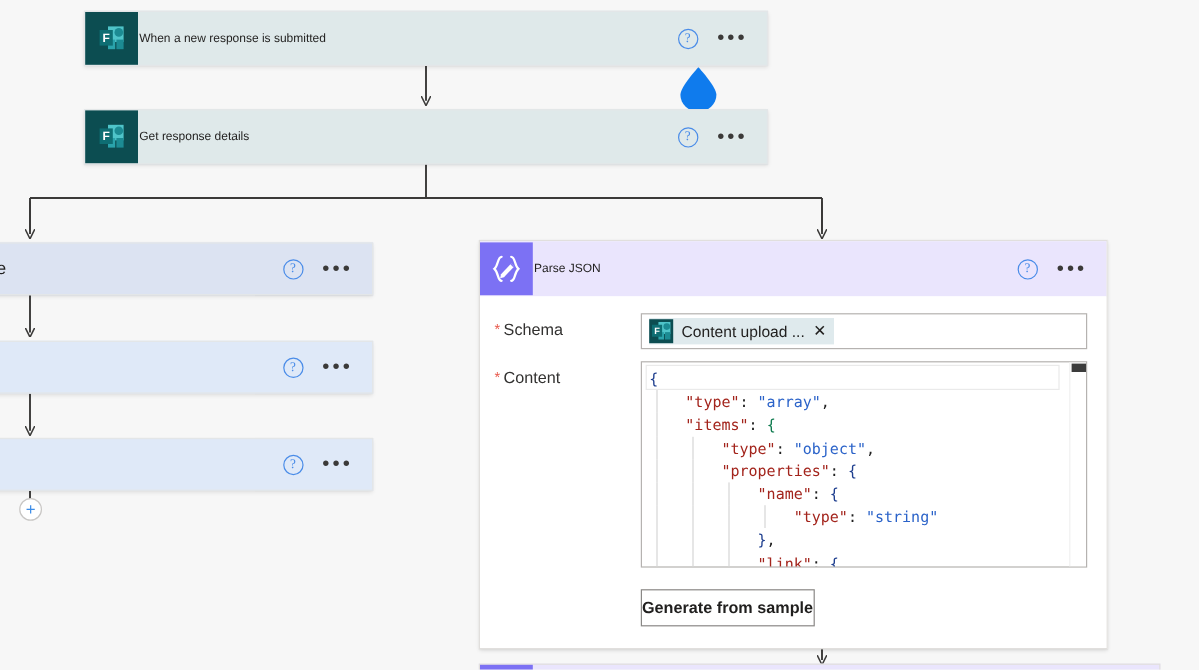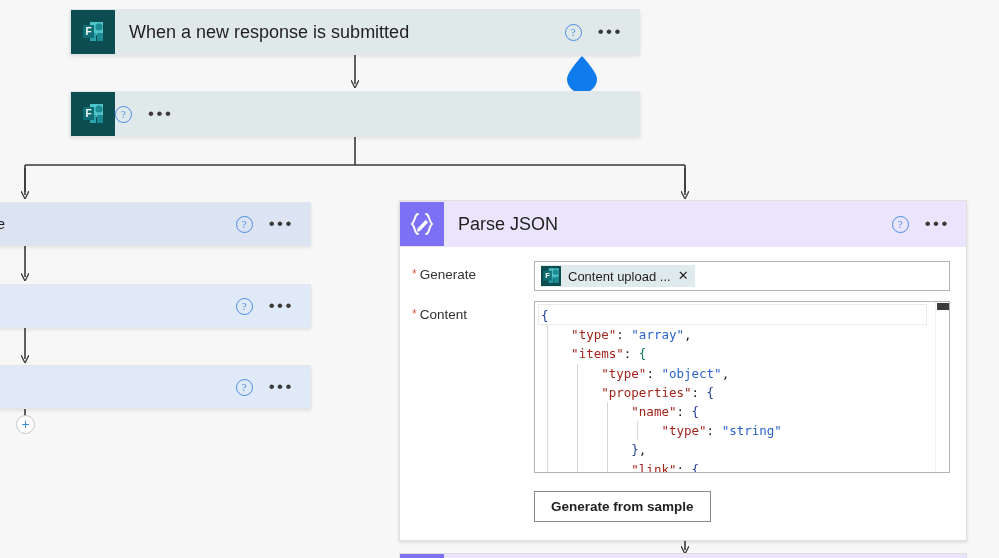--- a/index.html
+++ b/index.html
@@ -28,22 +28,22 @@
     border: 1px solid #e3e6e8;
     box-shadow: 0 0.3px 0.9px rgba(0,0,0,0.08), 0 1.6px 3.6px rgba(0,0,0,0.10);
   }
   .card-icon {
     width: 44px; height: 44px;
     flex: 0 0 44px;
     display: flex; align-items: center; justify-content: center;
   }
   .card-title {
     flex: 1 1 auto;
-    padding-left: 14px;
-    font-size: 18px;
+    padding-left: 1px;
+    font-size: 10px;
     color: #201f1e;
     white-space: nowrap;
     overflow: hidden;
   }
   .card-actions {
     display: flex; align-items: center;
     gap: 16px;
     padding-right: 16px;
     flex: 0 0 auto;
   }
@@ -85,21 +85,21 @@
     padding-left: 0;
     flex: 1 1 auto;
     white-space: nowrap;
     overflow: hidden;
   }
 
   
   #parse-json-card {
     position: absolute;
     left: 399px; top: 200px;
-    width: 568px;
+    width: 524px;
     background: #ffffff;
     border: 1px solid #e1dfdd;
     box-shadow: 0 0.3px 0.9px rgba(0,0,0,0.08), 0 1.6px 3.6px rgba(0,0,0,0.12);
   }
   #parse-json-header {
     display: flex; align-items: center;
     height: 46px;
     background: #eae5fd;
   }
   .pj-icon-bg {
@@ -191,21 +191,21 @@
     position: absolute;
     top: 1px; left: 1px;
     width: 12px; height: 7px;
     background: #3c3c3c;
     cursor: grab;
   }
 
   .gen-btn {
     margin: 8px 0 0 122px;
     height: 31px;
-    padding: 0 16px;
+    padding: 0 0;
     background: #fff;
     border: 1px solid #8a8886;
     font-family: "Liberation Sans", sans-serif;
     font-size: 13.5px;
     font-weight: bold;
     color: #201f1e;
     cursor: pointer;
   }
 
   
@@ -299,20 +299,21 @@
     <div class="card-icon forms-icon-bg">
       <svg width="26" height="26" viewBox="0 0 26 26">
         <rect x="10" y="3" width="13" height="13" fill="#4fc4c9"></rect>
         <rect x="10" y="14" width="6" height="8" fill="#2aa3ab"></rect>
         <rect x="17" y="14" width="6" height="8" fill="#1c8b93"></rect>
         <circle cx="19" cy="8" r="3.6" fill="#1c8b93"></circle>
         <rect x="3" y="6" width="11" height="13" fill="#0e6e73"></rect>
         <text x="8.5" y="16" font-family="Liberation Sans, sans-serif" font-size="10" font-weight="bold" fill="#ffffff" text-anchor="middle">F</text>
       </svg>
     </div>
+    <div class="card-title">Get response details</div>
     <div class="card-actions">
       <div class="help-icon">?</div>
       <div class="dots">•••</div>
     </div>
   </div>
 
   <div class="card card-blue-1" style="left:-200px; top:202px; width:511px;">
     <div class="partial-label" style="padding-left:196px;">e</div>
     <div class="card-actions">
       <div class="help-icon">?</div>
@@ -355,21 +356,21 @@
         <div class="dots">•••</div>
       </div>
     </div>
 
     <div id="parse-json-body">
 
       
       <div class="field-row">
         <div class="field-label">
           <span class="req-star">*</span>
-          <span>Generate</span>
+          <span>Schema</span>
         </div>
         <div class="token-input">
           <span class="token-chip">
             <span class="chip-icon">
               <svg width="20" height="20" viewBox="0 0 26 26">
                 <rect x="10" y="3" width="13" height="13" fill="#4fc4c9"></rect>
                 <rect x="10" y="14" width="6" height="8" fill="#2aa3ab"></rect>
                 <rect x="17" y="14" width="6" height="8" fill="#1c8b93"></rect>
                 <circle cx="19" cy="8" r="3.6" fill="#1c8b93"></circle>
                 <rect x="3" y="6" width="11" height="13" fill="#0e6e73"></rect>

